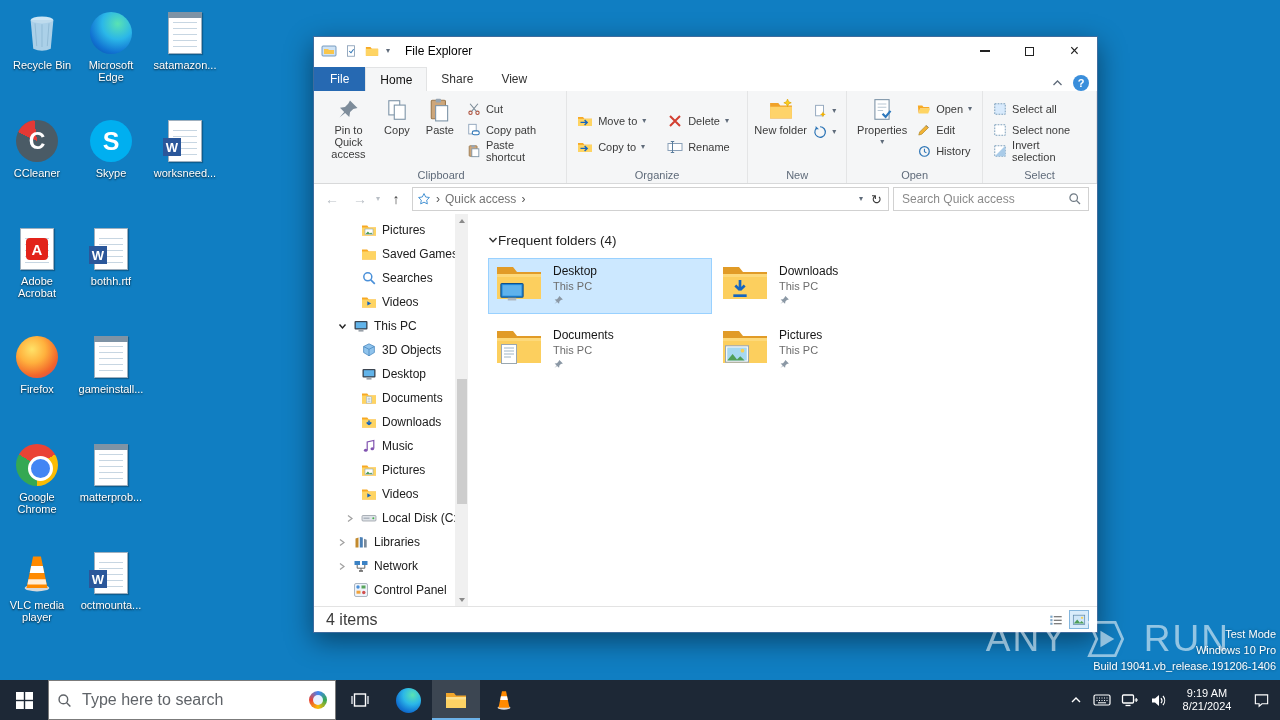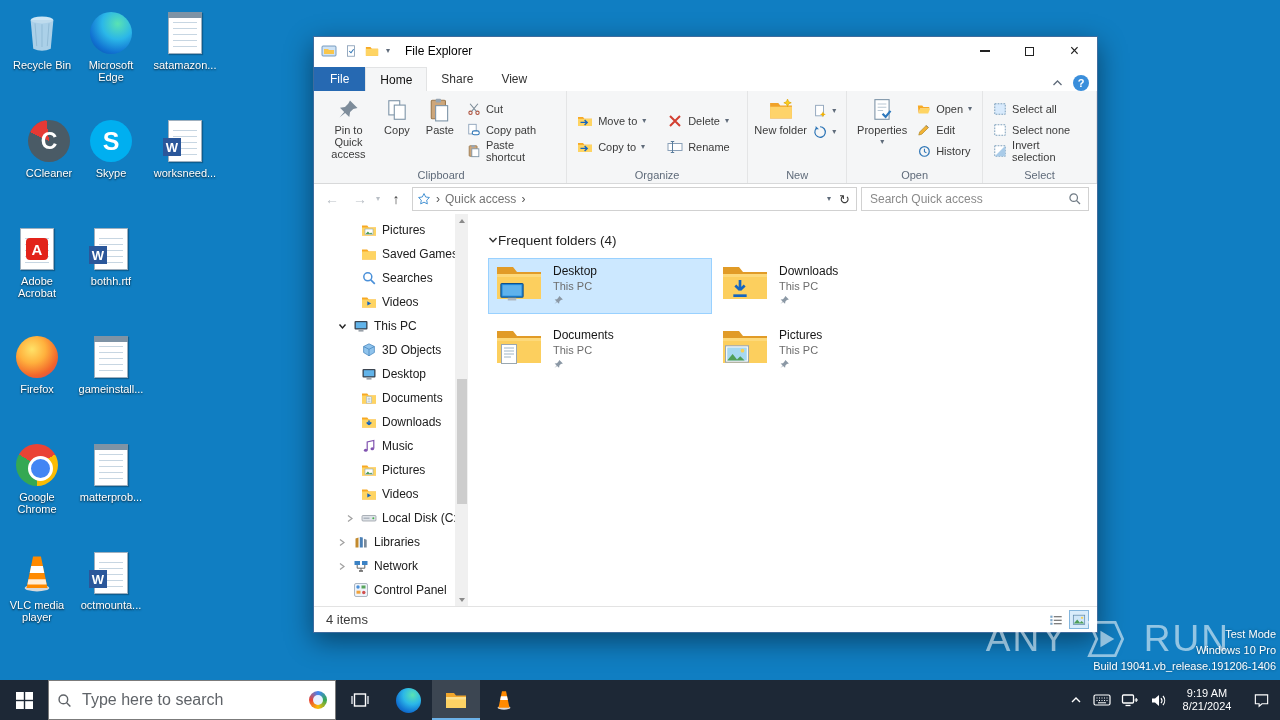--- a/index.html
+++ b/index.html
@@ -56,21 +56,21 @@
   .ri22{width:24px;height:24px}
 
   .addr{height:30px;display:flex;align-items:center;gap:4px;padding:0 8px 0 6px;background:#fff;flex:none}
   .navbtn{width:24px;height:24px;display:flex;align-items:center;justify-content:center;font-size:14px}
   .dis{color:#b9bfc6}.ena{color:#3b3b3b}
   .crumbbox{flex:1;height:24px;border:1px solid #d1d1d1;display:flex;align-items:center;gap:5px;padding:0 4px;background:#fff}
   .crumbsep{color:#555;font-size:12px}
   .crumbtext{font-size:12px;color:#737373}
   .crumb-right{margin-left:auto;display:flex;align-items:center;gap:8px;padding-right:2px}
   .refresh{font-size:13px;color:#3b3b3b}
-  .searchbox{width:228px;height:24px;border:1px solid #d1d1d1;display:flex;align-items:center;padding:0 6px;background:#fff}
+  .searchbox{width:196px;height:24px;border:1px solid #d1d1d1;display:flex;align-items:center;padding:0 6px;background:#fff}
   .searchbox input{flex:1;border:none;outline:none;font-size:12px;color:#222;background:transparent;font-family:"Liberation Sans",sans-serif}
   .searchbox input::placeholder{color:#8a8a8a}
 
   .wbody{flex:1;display:flex;min-height:0;position:relative}
   .navpane{width:154px;flex:none;position:relative;padding-top:4px}
   .nav-item{height:24px;display:flex;align-items:center;gap:5px;font-size:12px;color:#202020}
   .lvl1{padding-left:22px}.lvl2{padding-left:30px}
   .chev{width:12px;flex:none;display:flex;align-items:center;justify-content:center}
   .chev svg{display:block}
   .nav-scroll{position:absolute;right:0;top:0;bottom:0;width:13px;background:#f0f0f0}
@@ -85,21 +85,21 @@
   .tiles{margin-top:6px;display:grid;grid-template-columns:224px 224px;grid-auto-rows:56px;column-gap:2px;row-gap:8px}
   .tile{display:flex;gap:10px;padding:5px 6px;align-items:flex-start;border:1px solid transparent}
   .tile.sel{background:#cce8ff;border-color:#99d1ff}
   .tico{width:48px;height:38px;position:relative;flex:none}
   .tico .base{position:absolute;inset:0}
   .ov{position:absolute}
   .tname{font-size:12px;color:#161616}
   .tloc{font-size:11px;color:#6d6d6d;margin-top:2px}
   .tpin{margin-top:3px;display:block}
 
-  .status{height:26px;border-top:1px solid #e3e3e3;display:flex;align-items:center;padding:0 8px 0 12px;font-size:13px;color:#3b3b3b;flex:none}
+  .status{height:26px;border-top:1px solid #e3e3e3;display:flex;align-items:center;padding:0 8px 0 12px;font-size:16px;color:#3b3b3b;flex:none}
   .viewbtns{margin-left:auto;display:flex;gap:3px}
   .vbtn{width:20px;height:19px;display:flex;align-items:center;justify-content:center;border:1px solid transparent}
   .vbtn.active{background:#d9ecfb;border-color:#84b6dd}
 
   
   .wm-logo{position:absolute;right:50px;bottom:60px;display:flex;align-items:flex-start;gap:14px;color:rgba(255,255,255,.55);font-weight:normal;font-size:37px;letter-spacing:2px;z-index:20;pointer-events:none}
   .wm-info{position:absolute;right:4px;bottom:46px;text-align:right;font-size:11px;line-height:16px;color:#fff;text-shadow:0 0 3px rgba(0,0,0,.45);z-index:21;pointer-events:none}
 
   
   .taskbar{position:absolute;left:0;bottom:0;width:1280px;height:40px;background:#1d2836;display:flex;align-items:stretch;z-index:30}
@@ -315,21 +315,21 @@
         <div class="circ ic-edge"></div>
       </div>
     <div class="dlabel">Microsoft Edge</div>
   </div>
   <div class="dicon" style="left:148px;top:10px">
     <div class="dimg">
         <div class="page notepad"></div>
       </div>
     <div class="dlabel">satamazon...</div>
   </div>
-  <div class="dicon" style="left:12px;top:118px">
+  <div class="dicon" style="left:0;top:118px">
     <div class="dimg">
         <div class="circ ic-ccleaner"></div>
       </div>
     <div class="dlabel">CCleaner</div>
   </div>
   <div class="dicon" style="left:74px;top:118px">
     <div class="dimg">
         <div class="circ ic-skype"></div>
       </div>
     <div class="dlabel">Skype</div>

